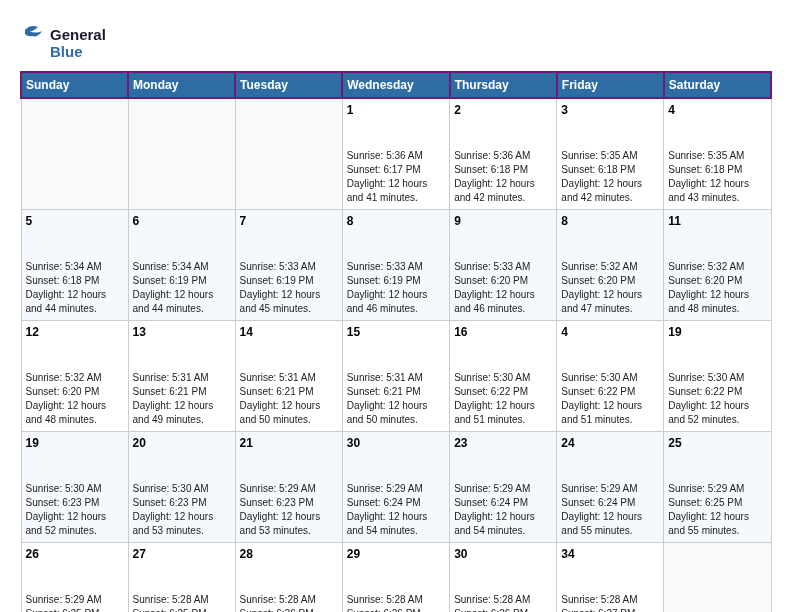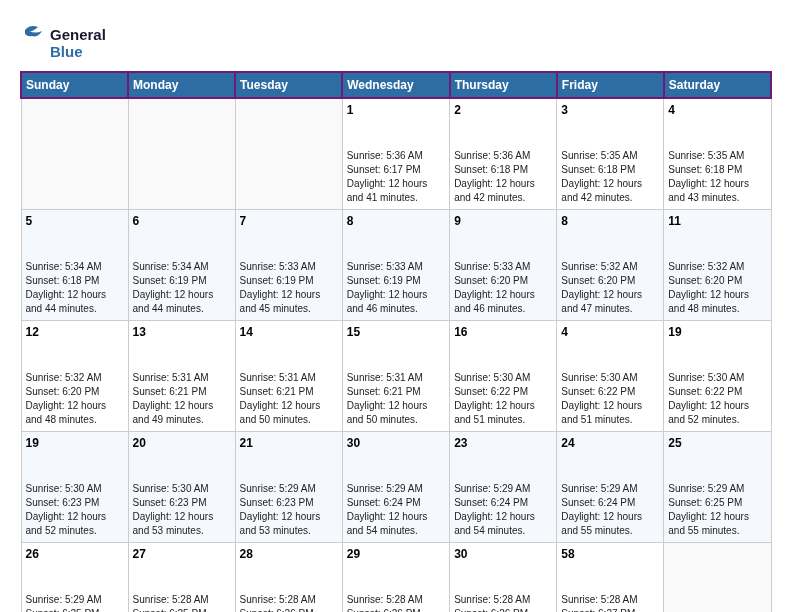--- a/index.html
+++ b/index.html
@@ -324,21 +324,21 @@
 and 57 minutes.</div>
         </td>
         <td>
           <span class="day-num">30</span>
           <div class="day-info" style="white-space: pre-line;">Sunrise: 5:28 AM
 Sunset: 6:26 PM
 Daylight: 12 hours
 and 58 minutes.</div>
         </td>
         <td>
-          <span class="day-num">58</span>
+          <span class="day-num">34</span>
           <div class="day-info" style="white-space: pre-line;">Sunrise: 5:28 AM
 Sunset: 6:27 PM
 Daylight: 12 hours
 and 58 minutes.</div>
         </td>
         <td class="empty"></td>
       </tr>
     </tbody>
 </table>
 

